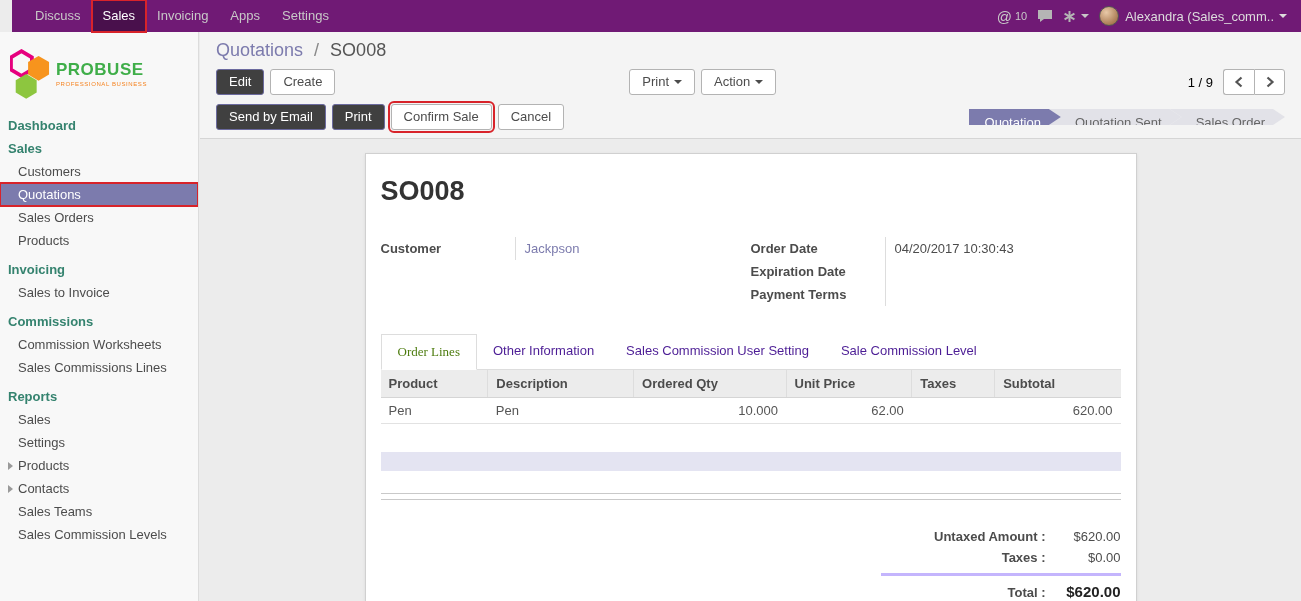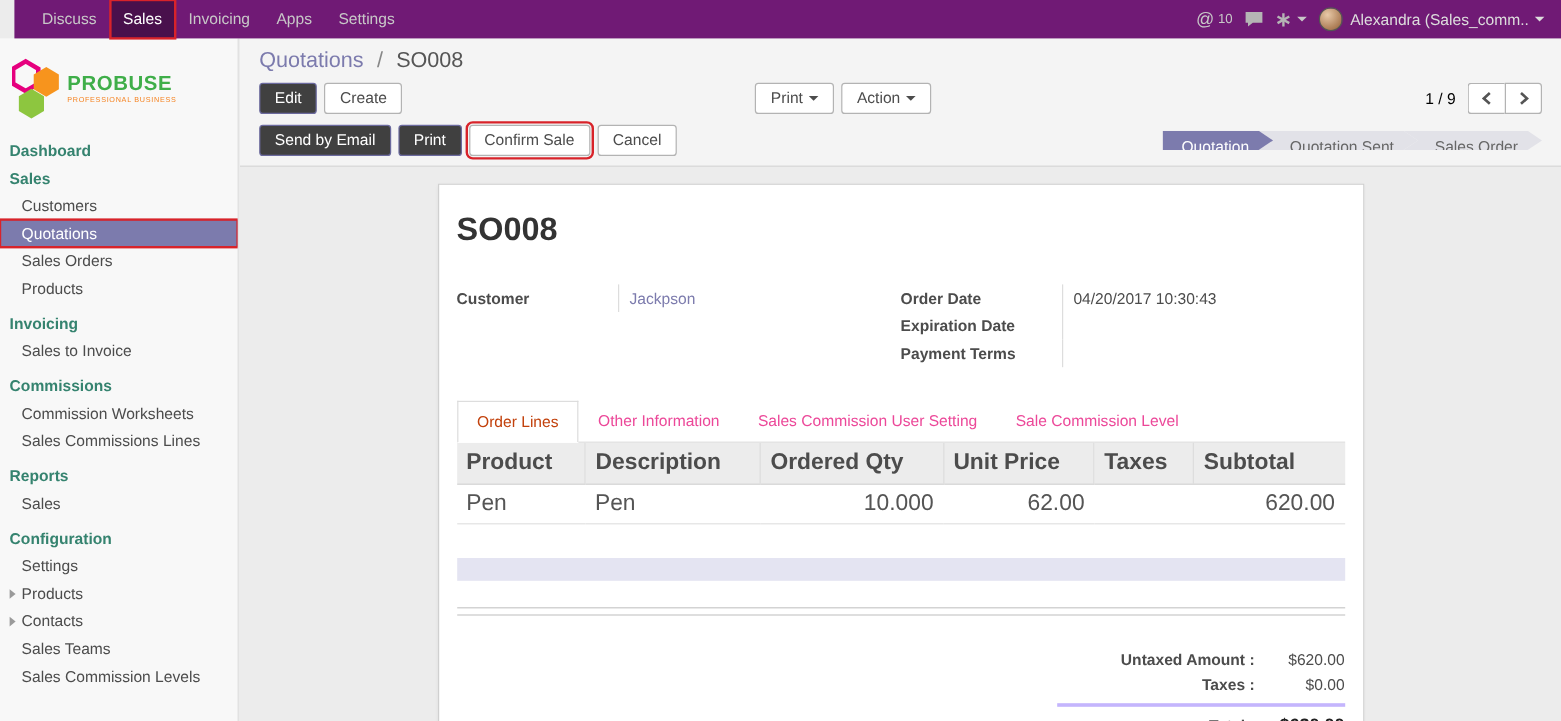--- a/index.html
+++ b/index.html
@@ -89,25 +89,25 @@
 
   .fields { display:flex; }
   .fgroup { width:50%; }
   .frow { display:flex; }
   .flabel { width:135px; font-weight:bold; color:#4c4c4c; padding:4px 10px 4px 0;
     border-right:1px solid #ddd; }
   .fvalue { flex:1; padding:4px 0 4px 9px; color:#4c4c4c; min-height:22px; }
   .fvalue.link { color:#7c7bad; cursor:pointer; }
 
   .tabs { display:flex; border-bottom:1px solid #ddd; margin-top:28px; }
-  .tab { padding:9px 16px; color:#ec4899; cursor:pointer; }
+  .tab { padding:9px 16px; color:#4c1d95; cursor:pointer; }
   .tab.active { background:#fff; border:1px solid #ddd; border-bottom:1px solid #fff;
-    margin-bottom:-1px; color:#c2410c; }
-
-  table.lines { width:100%; border-collapse:collapse; font-size:19px; }
+    margin-bottom:-1px; color:#4d7c0f;font-family:Liberation Serif, serif; }
+
+  table.lines { width:100%; border-collapse:collapse; font-size:13px; }
   table.lines th { background:#ececec; border-bottom:1px solid #d5d5d5; border-left:1px solid #ddd;
     padding:6px 8px; text-align:left; font-weight:bold; color:#4c4c4c; }
   table.lines th:first-child { border-left:none; }
   table.lines td { padding:5px 8px; border-bottom:1px solid #e2e2e2; color:#555; }
   td.link { color:#7c7bad; cursor:pointer; }
   .num { text-align:right; }
   .col-product{width:14.5%} .col-desc{width:19.7%} .col-qty{width:20.6%}
   .col-price{width:17%} .col-tax{width:11.2%} .col-sub{width:17%}
 
   .new-row-bar { height:19px; background:#e4e4f2; margin-top:28px; cursor:pointer; }
@@ -178,21 +178,20 @@
     <div class="side-link selected annot">Quotations</div>
     <div class="side-link">Sales Orders</div>
     <div class="side-link">Products</div>
     <div class="side-header">Invoicing</div>
     <div class="side-link">Sales to Invoice</div>
     <div class="side-header">Commissions</div>
     <div class="side-link">Commission Worksheets</div>
     <div class="side-link">Sales Commissions Lines</div>
     <div class="side-header">Reports</div>
     <div class="side-link">Sales</div>
-    <div class="side-header">Configuration</div>
     <div class="side-link">Settings</div>
     <div class="side-link"><span class="side-arrow"></span><span>Products</span></div>
     <div class="side-link"><span class="side-arrow"></span><span>Contacts</span></div>
     <div class="side-link">Sales Teams</div>
     <div class="side-link">Sales Commission Levels</div>
   </nav>
 </aside>
 
 <main class="content">
   <div class="control-panel">

